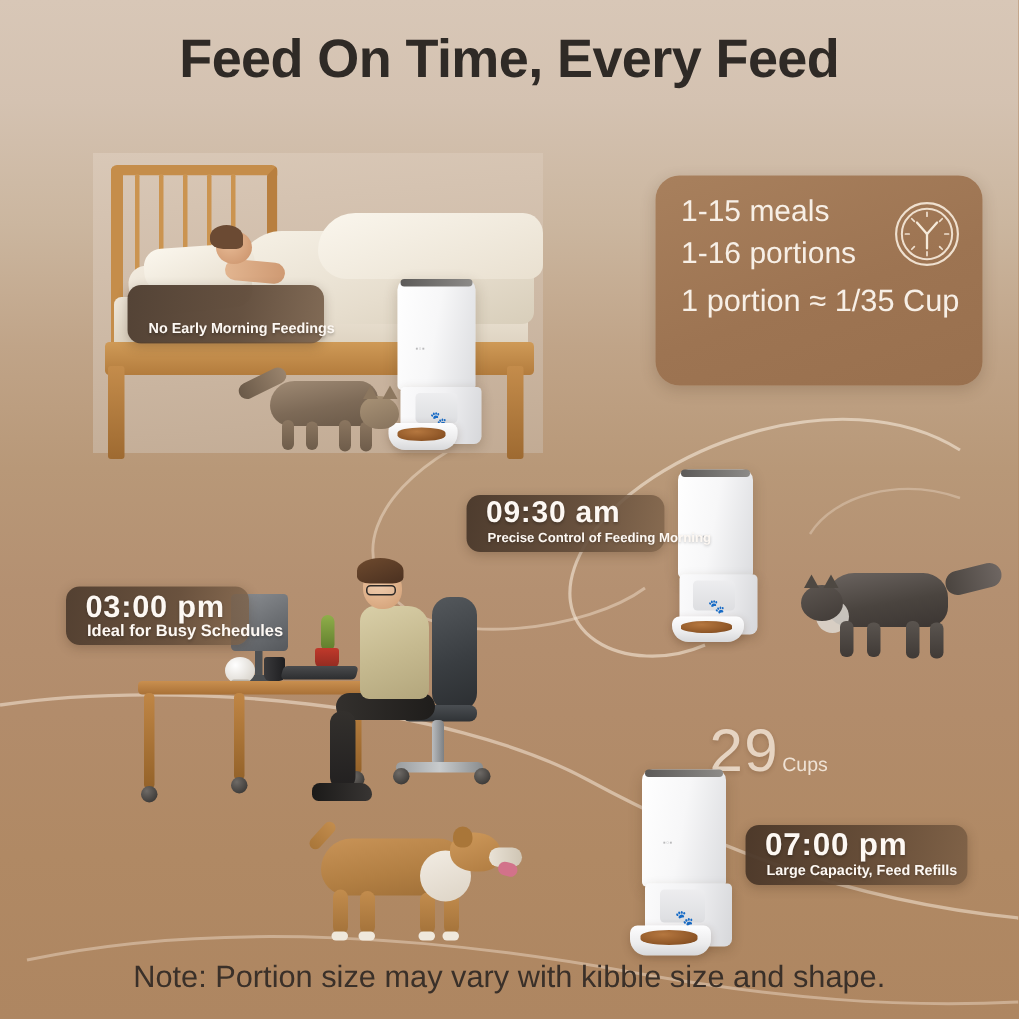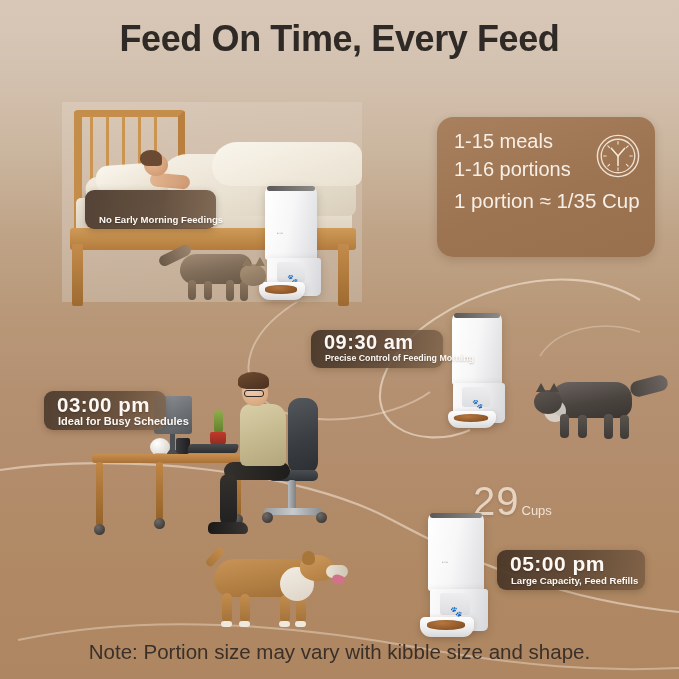--- a/index.html
+++ b/index.html
@@ -433,20 +433,20 @@
     <div class="dg-paw" style="left:83px;top:70px;"></div>
     <div class="dg-paw" style="left:99px;top:70px;"></div>
     <div class="dg-chest"></div>
     <div class="dg-head"></div>
     <div class="dg-ear"></div>
     <div class="dg-snout"></div>
     <div class="dg-tongue"></div>
   </div>
 
   <div class="badge" id="badge-evening">
-    <div class="t">05:00 pm</div>
+    <div class="t">07:00 pm</div>
     <div class="c">Large Capacity, Feed Refills</div>
   </div>
 
   <div class="title">Feed On Time, Every Feed</div>
   <div class="note">Note: Portion size may vary with kibble size and shape.</div>
 
 </div>
 
 </body></html>

